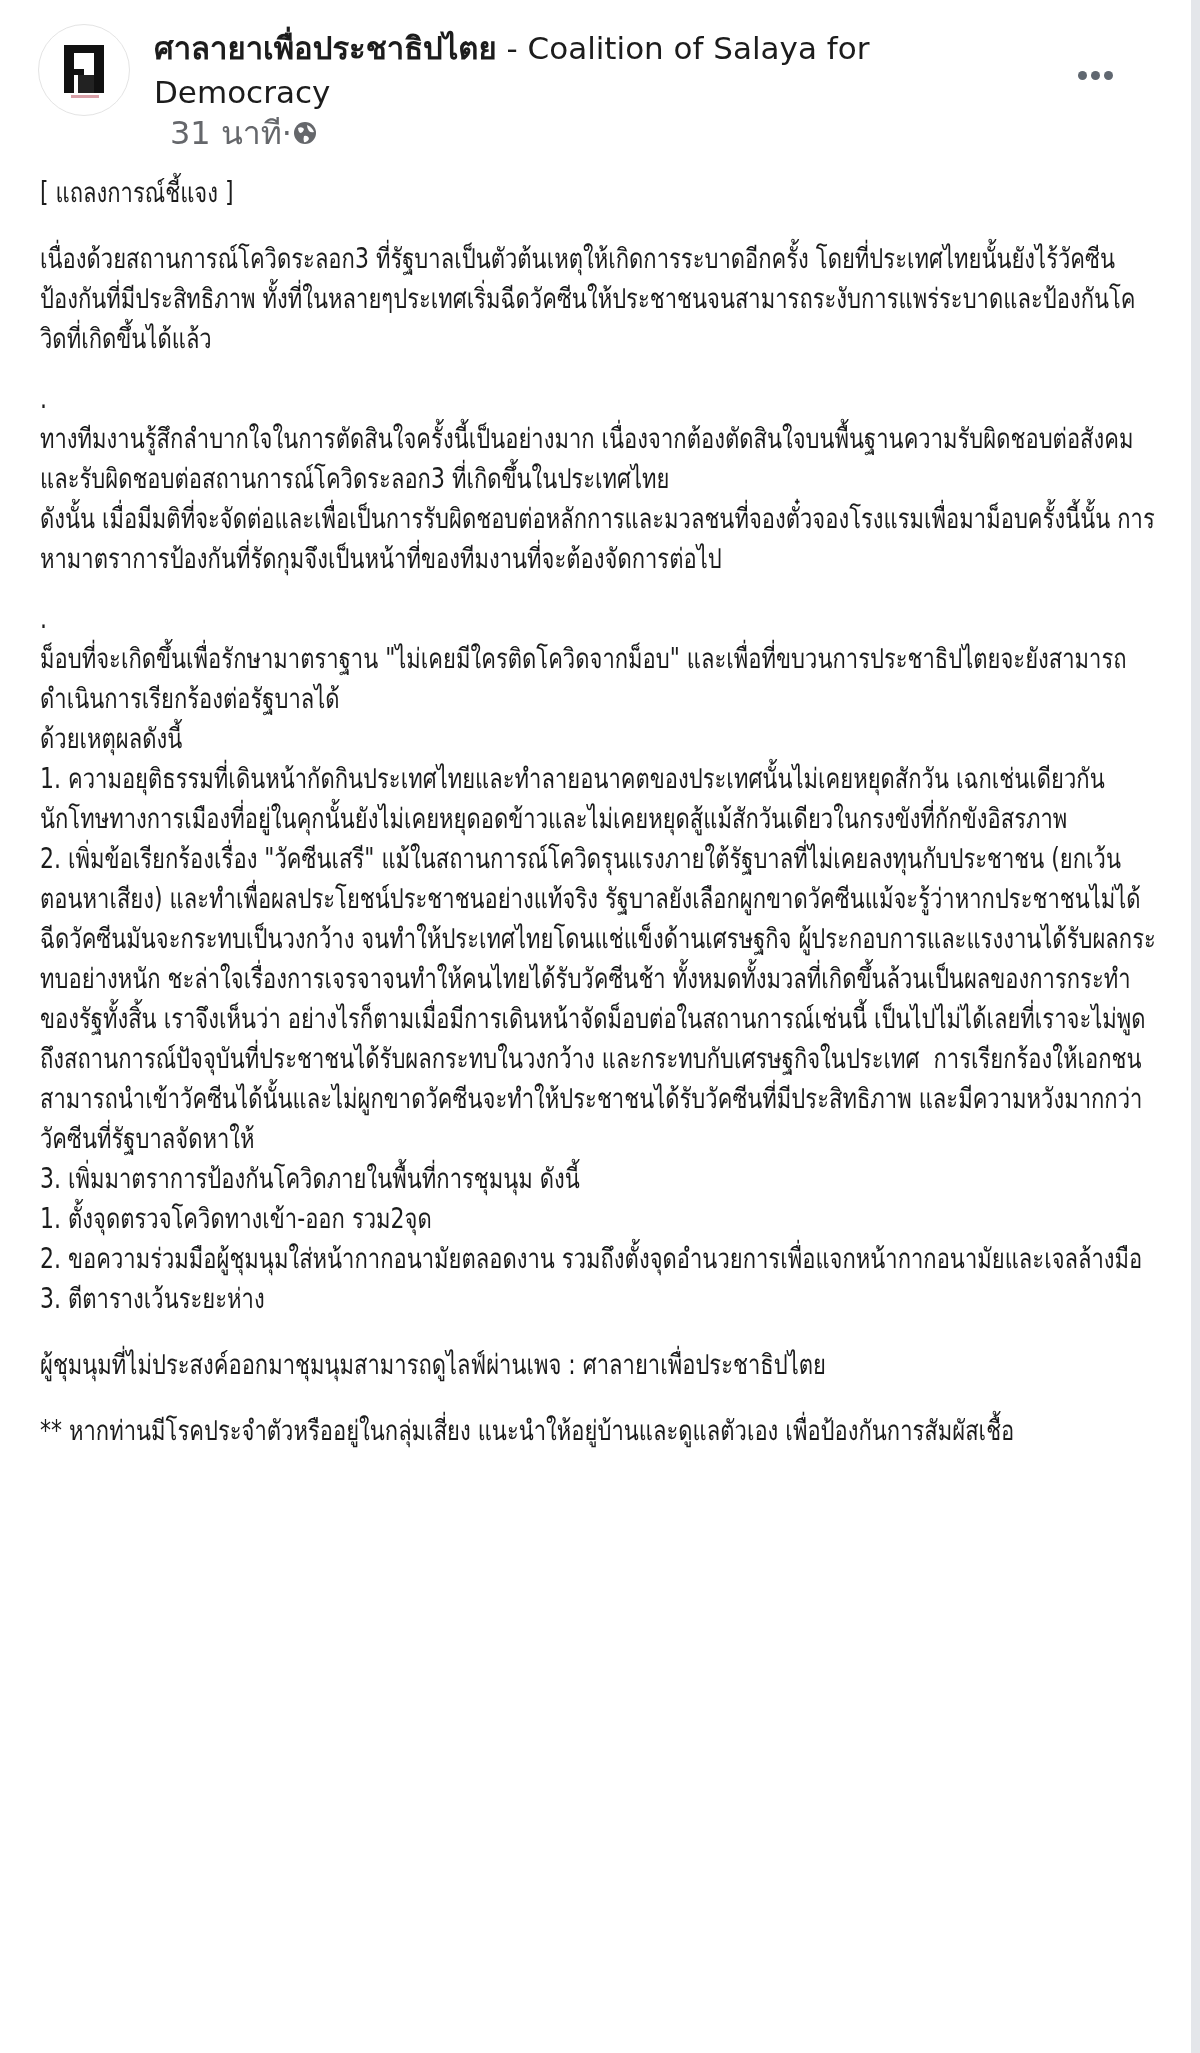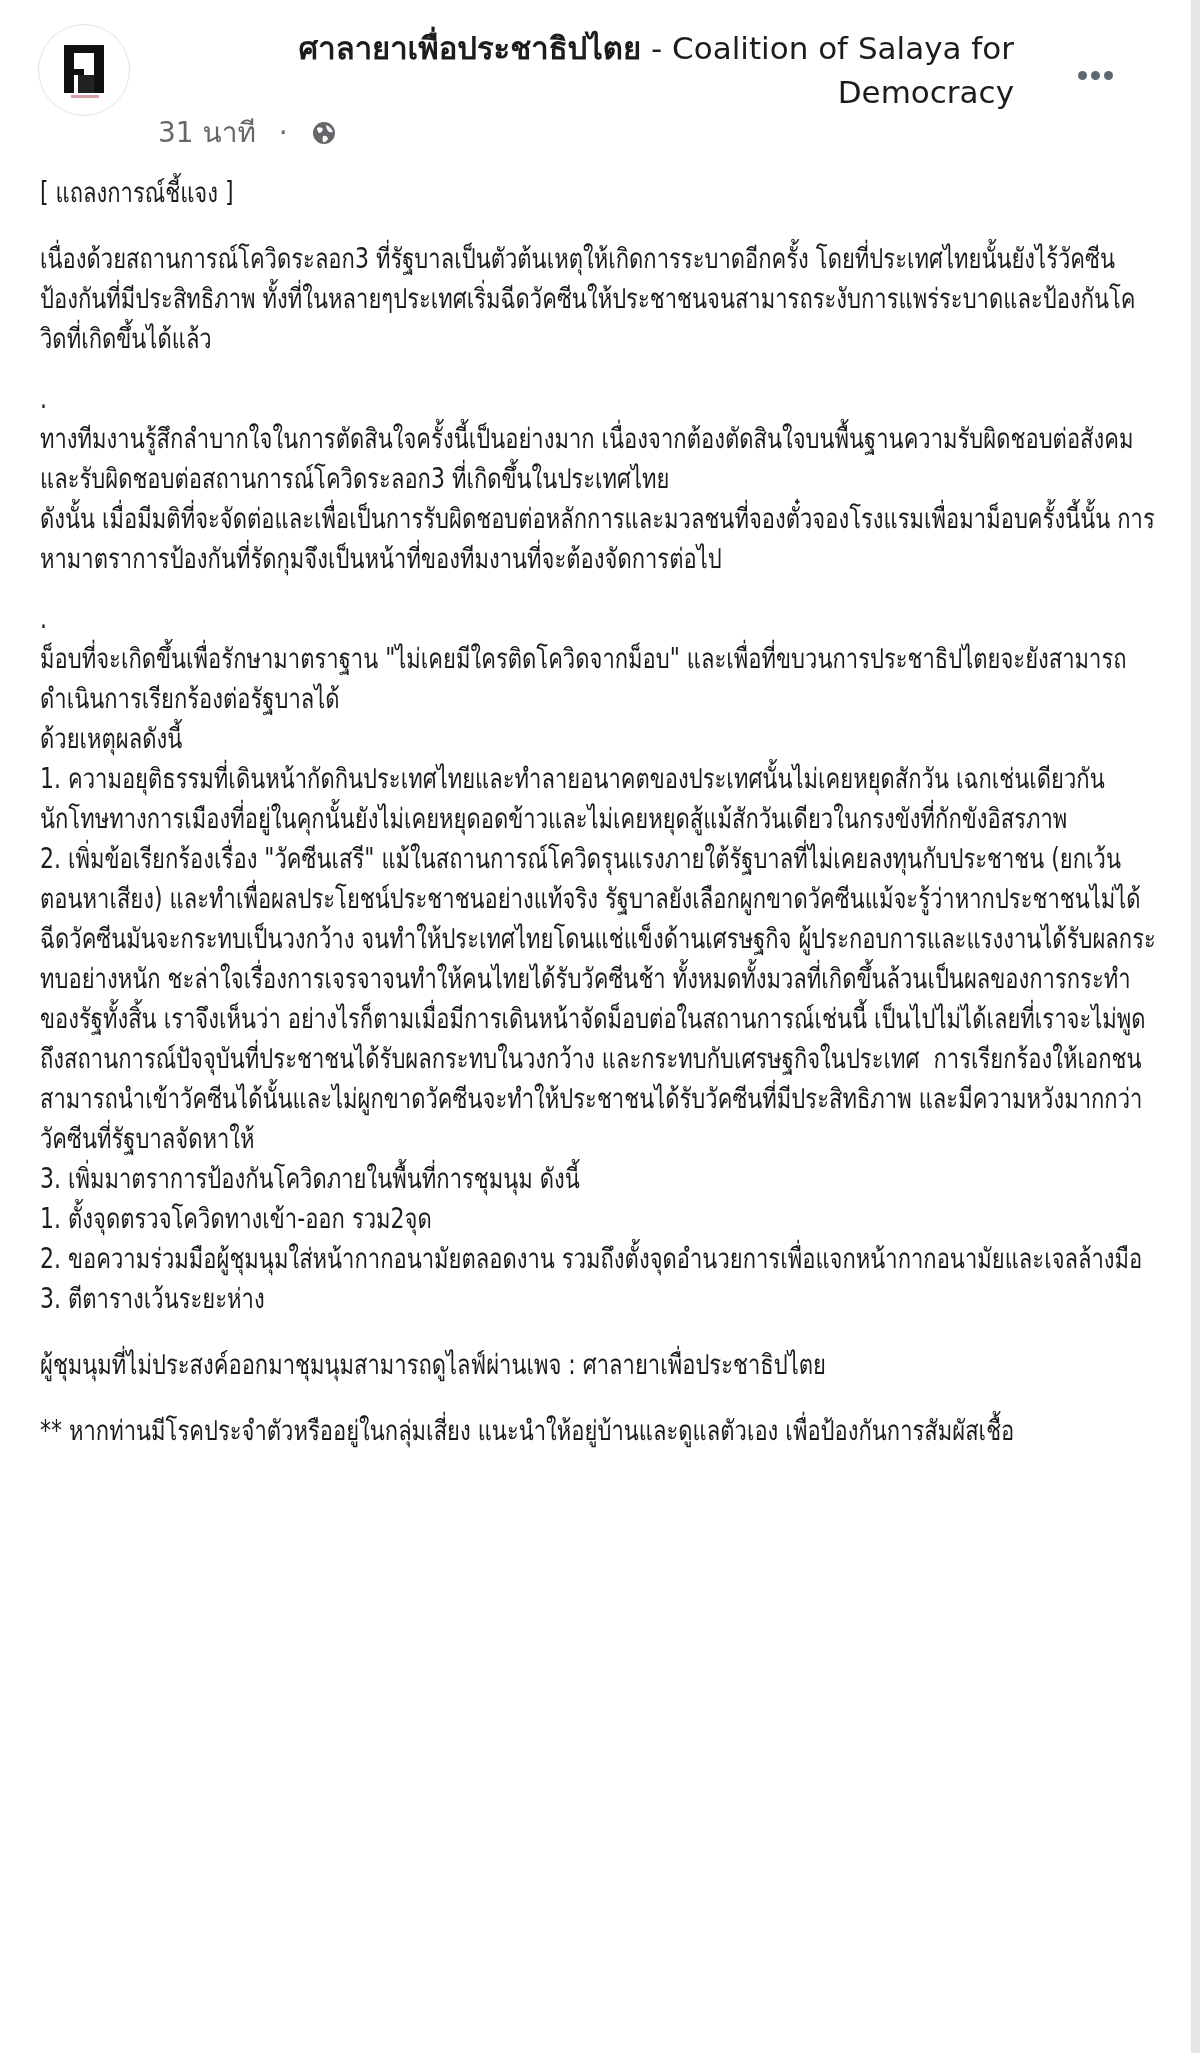--- a/index.html
+++ b/index.html
@@ -14,26 +14,26 @@
   }
   .post { position: absolute; left: 0; top: 0; width: 1190px; }
   .header { position: absolute; left: 38px; top: 24px; width: 1150px; height: 120px; }
   .avatar {
     position: absolute; left: 0; top: 0; width: 90px; height: 90px; border-radius: 50%;
     border: 1.5px solid #e4e4e4; background: #fff; display: flex; align-items: center; justify-content: center;
   }
   .avatar svg { width: 46px; height: 62px; }
   .page-name {
     position: absolute; left: 116px; top: 2px; width: 860px;
-    font-size: 31px; font-weight: bold; line-height: 44px; color: #1c1c1c; text-align: right;
+    font-size: 31px; font-weight: bold; line-height: 44px; color: #1c1c1c;
   }
   .page-name .en { font-weight: normal; }
   .meta {
-    position: absolute; left: 120px; top: 94px; font-size: 28px; color: #65676b;
-    display: flex; align-items: center; gap: 23px; line-height: 30px;
+    position: absolute; left: 132px; top: 94px; font-size: 32px; color: #65676b;
+    display: flex; align-items: center; gap: 0; line-height: 30px;
   }
   .globe-icon { width: 26px; height: 26px; display: inline-block; }
   .more-button {
     position: absolute; left: 1032px; top: 36px; width: 50px; height: 30px;
     display: flex; align-items: center; justify-content: center; gap: 4px; cursor: pointer;
   }
   .more-button span { width: 9px; height: 9px; border-radius: 50%; background: #606770; display: inline-block; }
   .body-text {
     position: absolute; left: 40px; top: 172px; width: 1120px;
     font-size: 27.5px; line-height: 40px; color: #1c1c1c;

